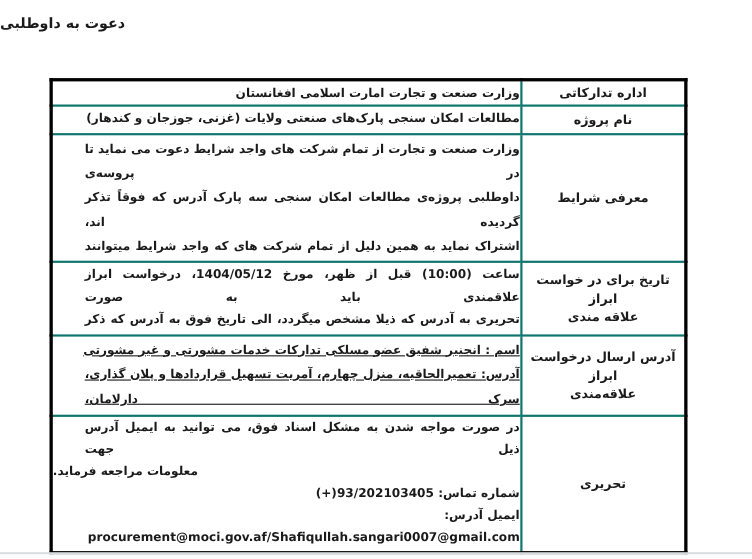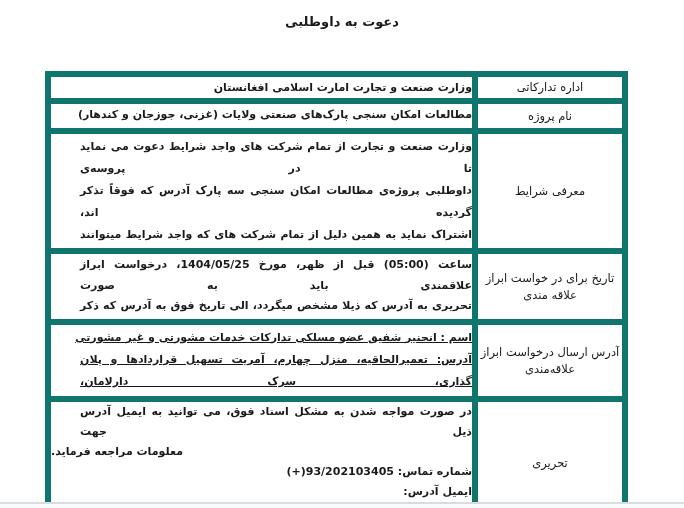--- a/index.html
+++ b/index.html
@@ -4,33 +4,33 @@
 <style>
   html,body{margin:0;padding:0;}
   body{
     width:684px;height:508px;position:relative;overflow:hidden;
     background:#ffffff;
     font-family:"DejaVu Sans",sans-serif;
     color:#1a1a1a;
   }
   .title{
     position:absolute;top:14px;left:0;width:684px;
-    text-align:center;font-size:13px;font-weight:bold;
+    text-align:left;font-size:13px;font-weight:bold;
     direction:rtl;
   }
   table.doc{
     position:absolute;top:71px;left:45px;
     width:577px;
     border-collapse:collapse;table-layout:fixed;
     direction:rtl;
   }
   table.doc{border:3px solid #000;}
-  table.doc td{border:6px solid #0f766e;padding:0;vertical-align:middle;}
+  table.doc td{border:2px solid #0f766e;padding:0;vertical-align:middle;}
   td.lab{
-    text-align:center;font-size:11.5px;font-weight:normal;
+    text-align:center;font-size:11.5px;font-weight:bold;
     line-height:17px;padding:1px 2px;margin-left:12px;
   }
   td.con{vertical-align:top;padding:1px 6px 0 5px;}
   .cb{overflow:hidden;}
   .ln{font-size:11px;font-weight:bold;direction:rtl;white-space:normal;}
   .ln.r{text-align:right;}
   .ln.c{text-align:left;}
   .ln.j{text-align:justify;text-align-last:justify;margin-left:29px;}
   .r1 .ln{line-height:19px;}
   .r2 .ln{line-height:20px;}
@@ -95,21 +95,21 @@
     </td>
   </tr>
 
   <tr class="r4">
     <td class="lab" style="height:65px">
       <div>تاریخ برای در خواست ابراز</div>
       <div>علاقه مندی</div>
     </td>
     <td class="con">
       <div class="cb" style="height:63px">
-        <div class="ln j">ساعت (05:00) قبل از ظهر، مورخ 1404/05/25، درخواست ابراز علاقمندی باید به صورت</div>
+        <div class="ln j">ساعت (10:00) قبل از ظهر، مورخ 1404/05/12، درخواست ابراز علاقمندی باید به صورت</div>
         <div class="ln j">تحریری به آدرس که ذیلا مشخص میگردد، الی تاریخ فوق به آدرس که ذکر می‌گردد،</div>
 
       </div>
     </td>
   </tr>
 
   <tr class="r5">
     <td class="lab" style="height:71px">
       <div>آدرس ارسال درخواست ابراز</div>
       <div>علاقه‌مندی</div>

